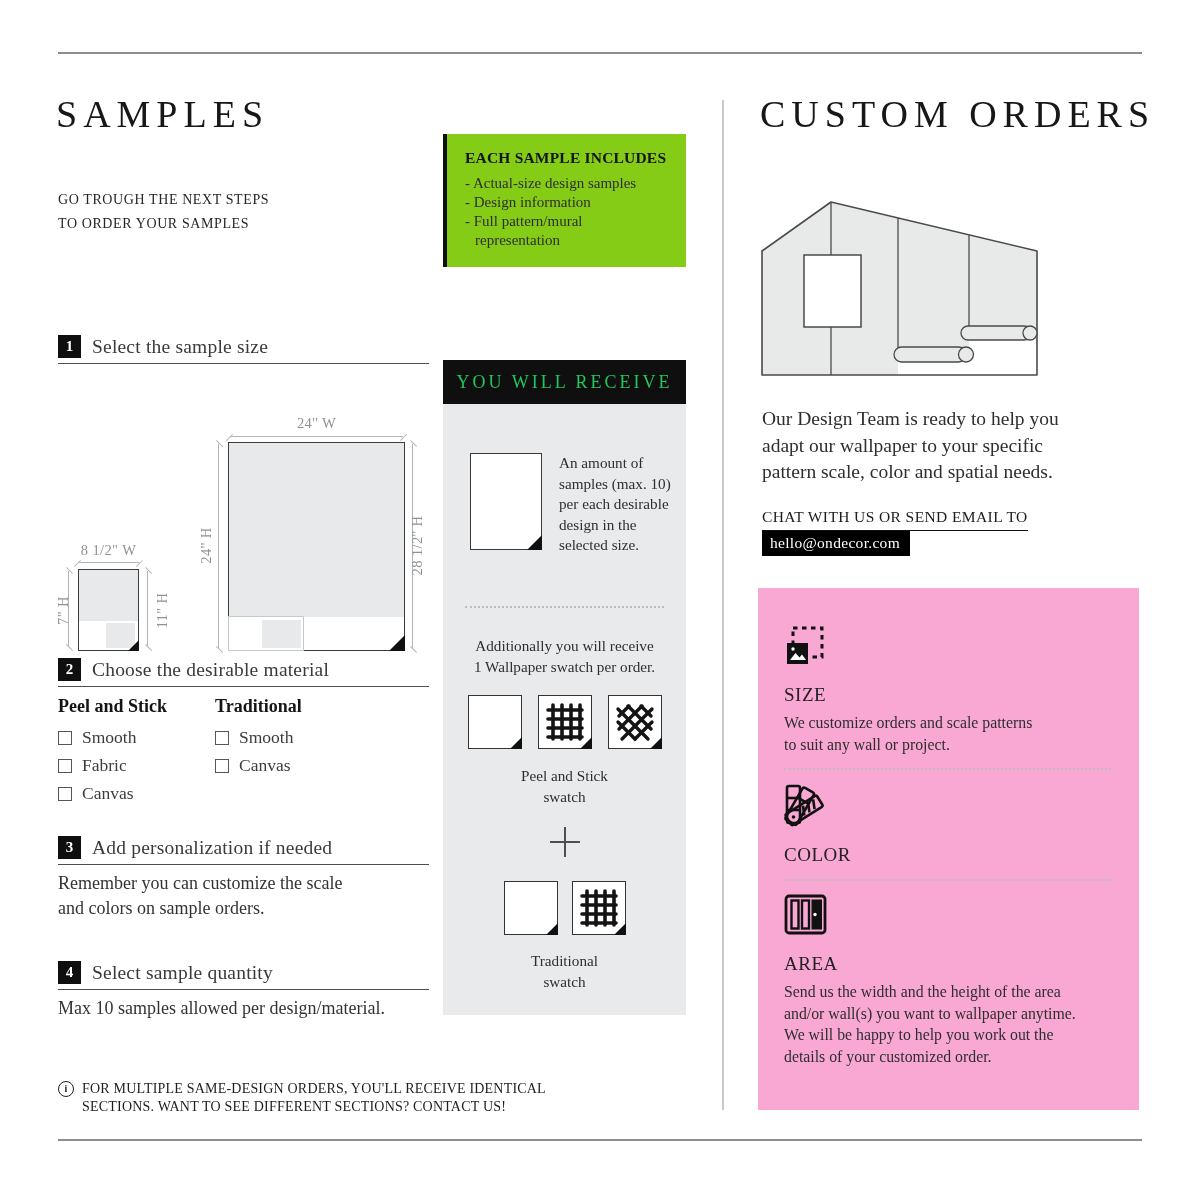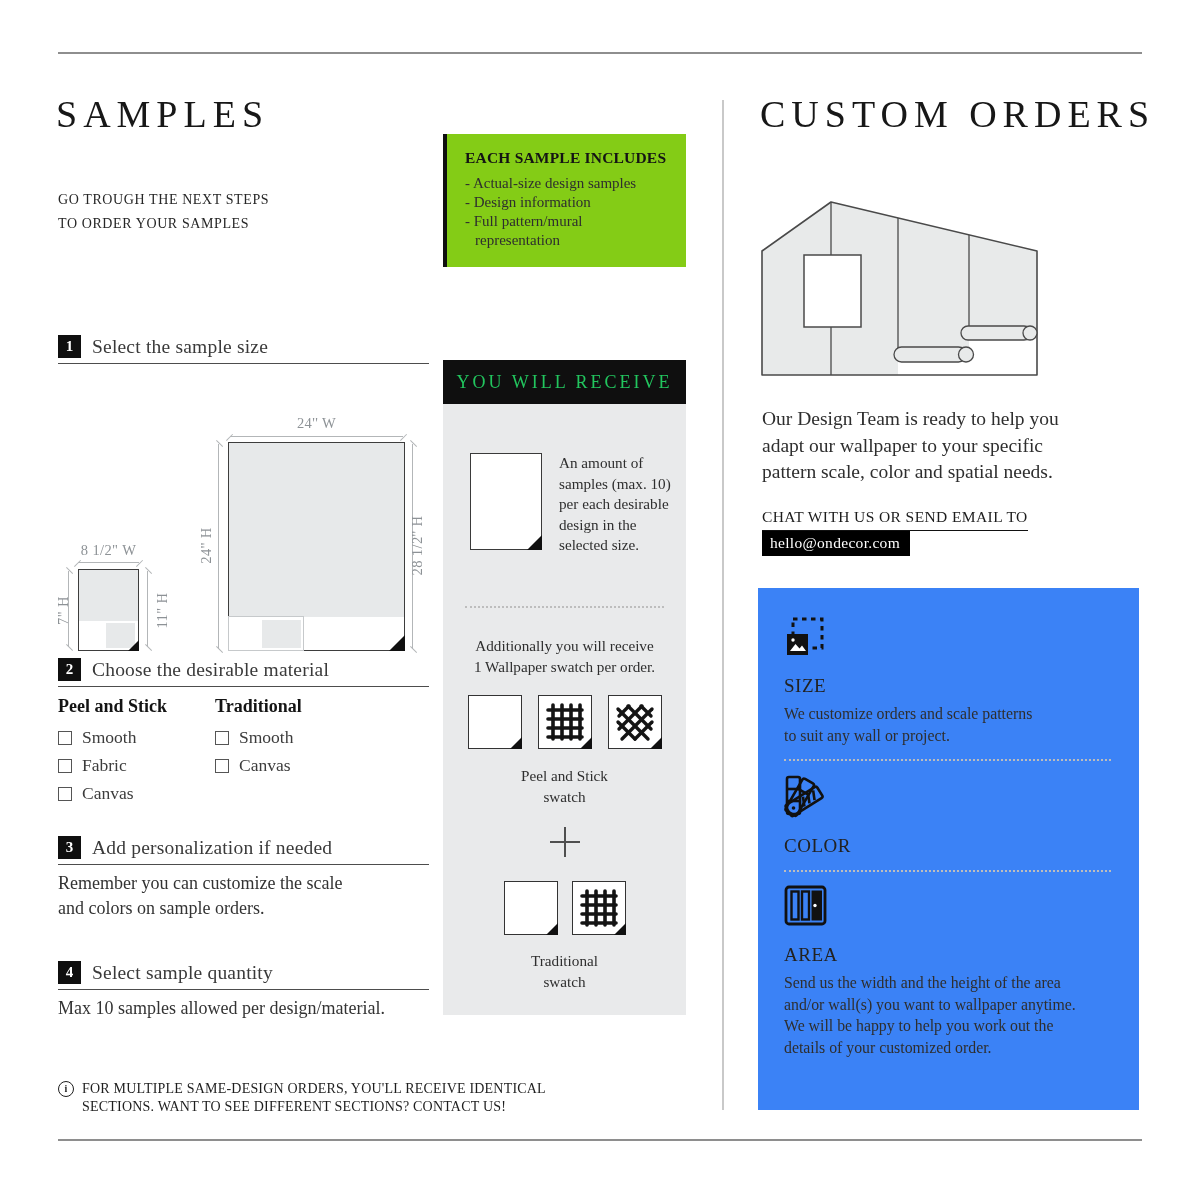--- a/index.html
+++ b/index.html
@@ -63,22 +63,22 @@
   .swatch .fold{border-width:0 0 12px 12px;border-color:transparent transparent #101010 transparent;}
   .plus{position:relative;width:30px;height:30px;margin:20px auto 0 auto;}
   .plus::before{content:"";position:absolute;left:0;top:14px;width:30px;height:2px;background:#4f4f4f;}
   .plus::after{content:"";position:absolute;left:14px;top:0;width:2px;height:30px;background:#4f4f4f;}
   
   .intro{font-size:19.5px;line-height:26.5px;color:#2e2e2e;}
   .chat-label{display:inline-block;font-size:15.5px;letter-spacing:0.4px;color:#1c1c1c;
         border-bottom:1.5px solid #111;padding-bottom:4px;}
   .email-chip{display:inline-block;background:#000;color:#fff;font-size:15.5px;letter-spacing:0.3px;
         padding:3px 10px 4px 8px;}
-  .features{position:absolute;left:758px;top:588px;width:381px;min-height:522px;background:#3b82f6;
-        box-sizing:border-box;padding:28px 28px 10px 26px;}
+  .features{position:absolute;left:758px;top:588px;width:381px;min-height:522px;background:#f9a8d4;
+        box-sizing:border-box;padding:37px 28px 10px 26px;}
   .feature-name{font-size:19px;letter-spacing:0.5px;color:#222;margin-top:13px;}
   .feature-text{font-size:15.8px;line-height:21.5px;color:#2e2e2e;margin-top:6px;}
   .feature-div{border-top:2px dotted #bdbdbd;margin:13px 0 13px 0;}
 </style>
 </head>
 <body>
 
 <div class="page">
 
   <div class="h-rule" style="top:52px;"></div>

